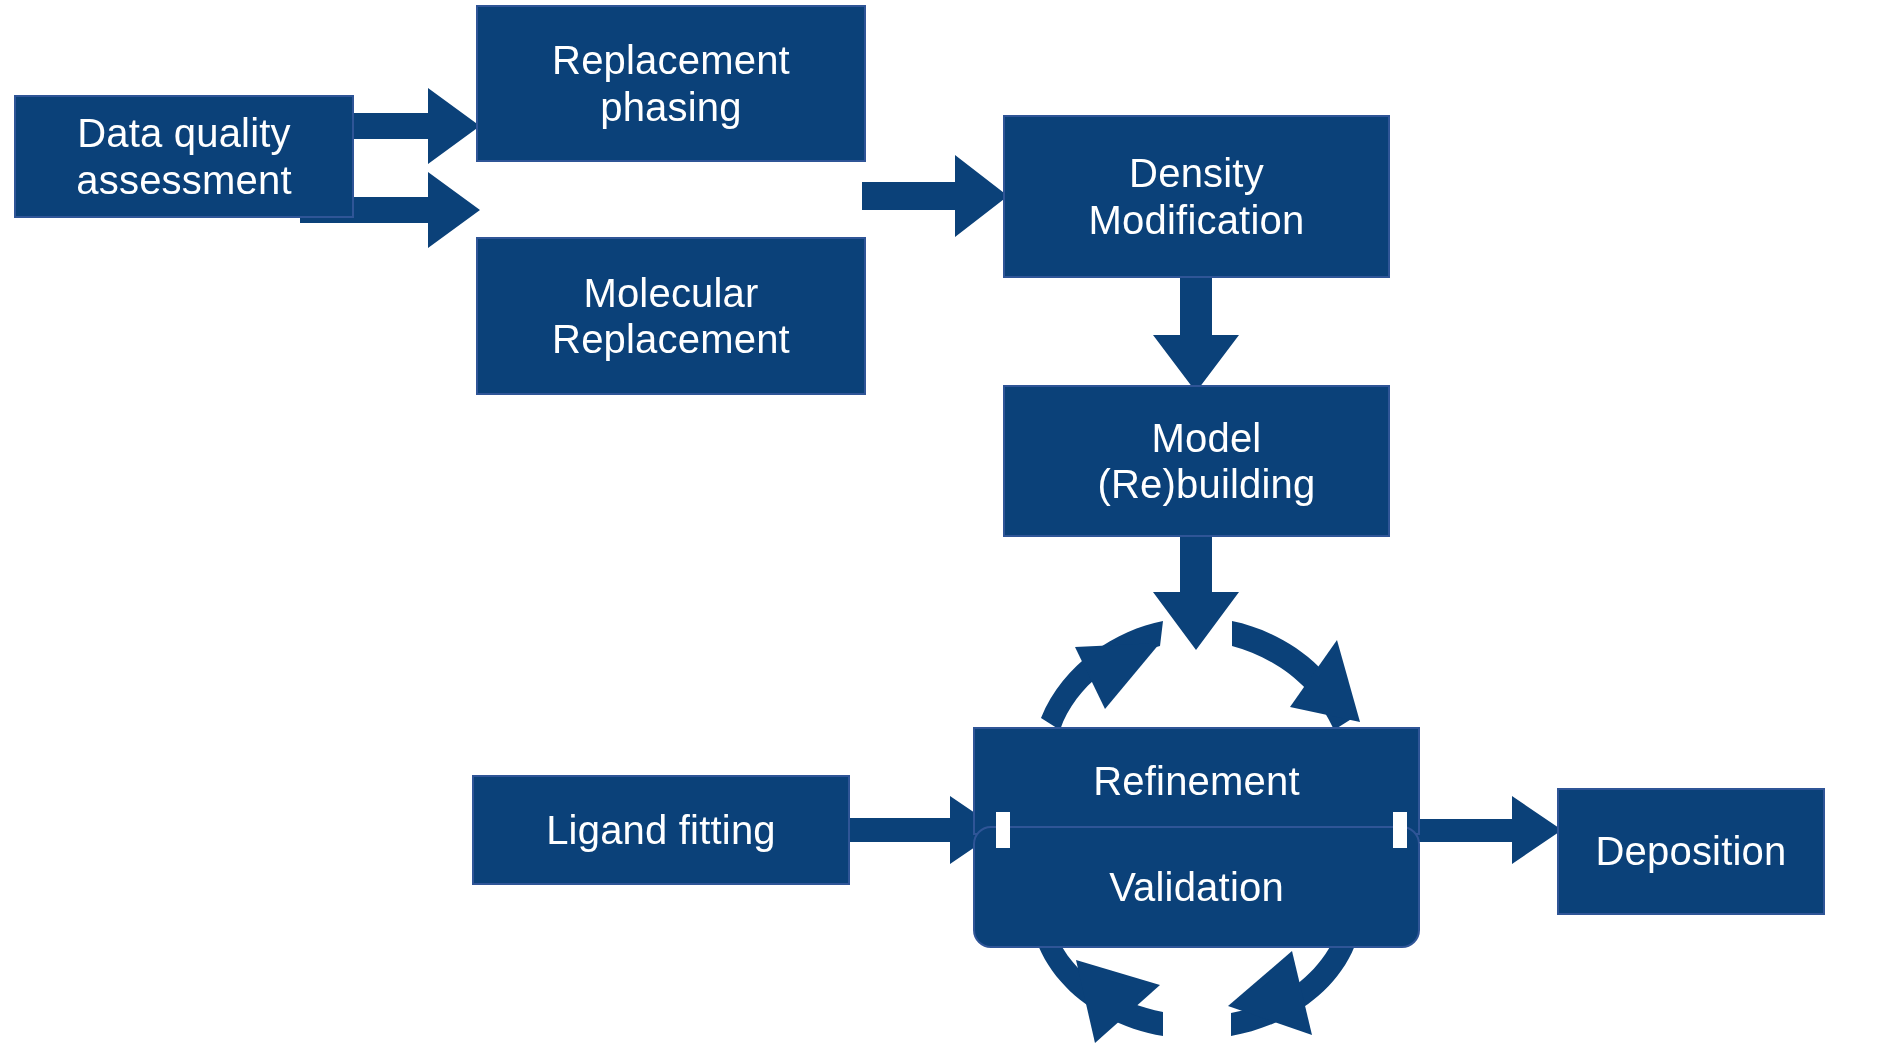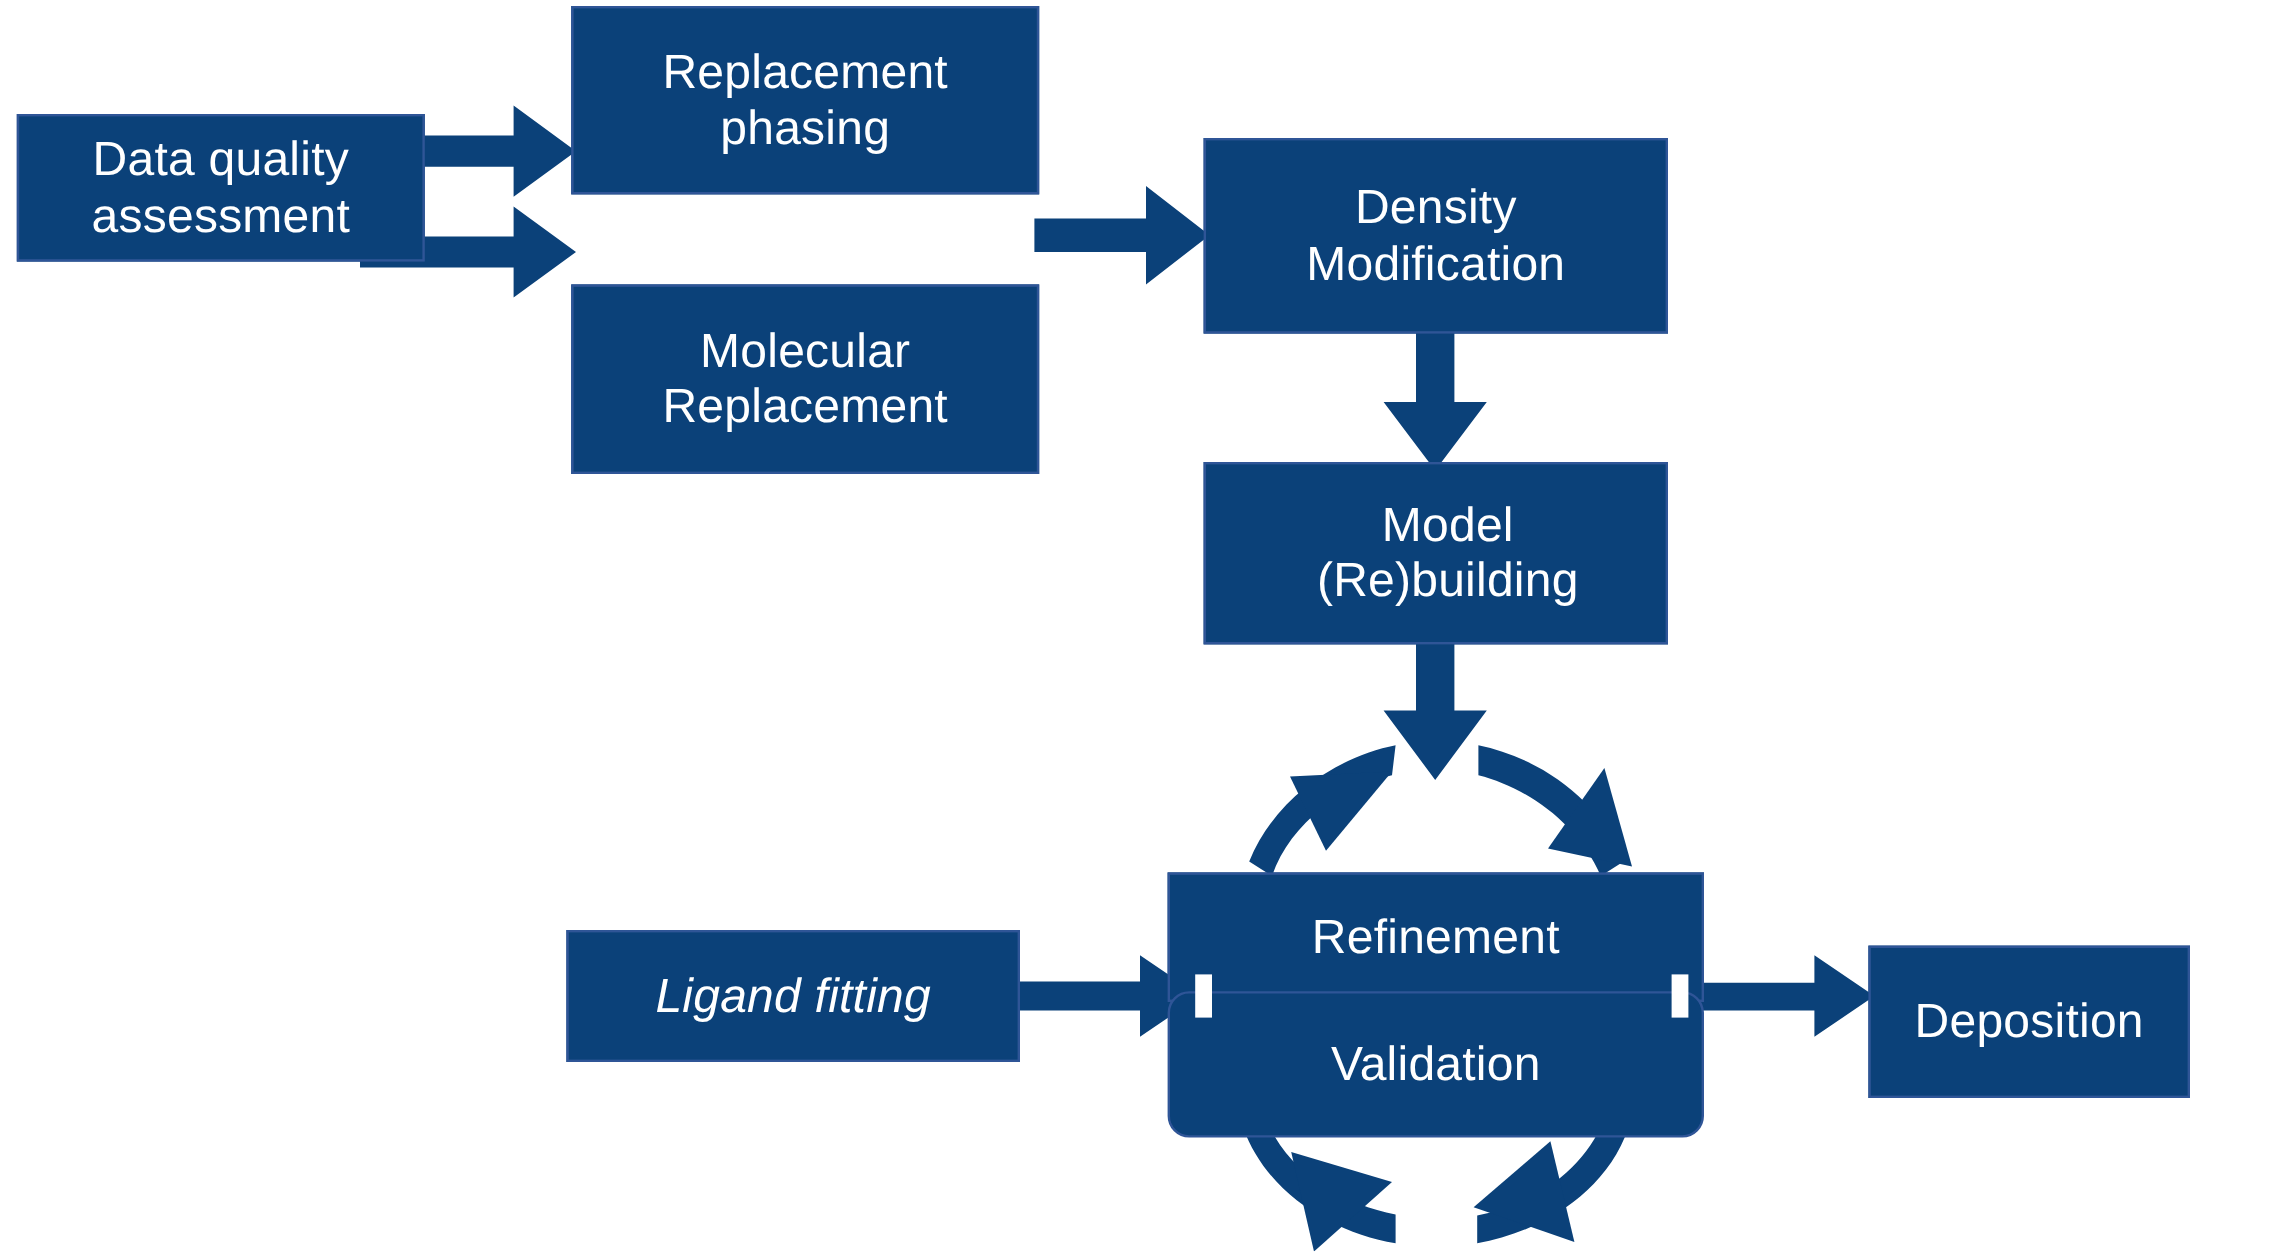--- a/index.html
+++ b/index.html
@@ -128,21 +128,21 @@
   <div class="node" style="left:1003px; top:115px; width:387px; height:163px; font-size:40px;">Density
 Modification</div>
 
   <div class="node" style="left:1003px; top:385px; width:387px; height:152px; font-size:40px;padding-left:20px;">Model
 (Re)building</div>
 
   <div class="node" style="left:973px; top:700px; width:447px; height:108px; font-size:40px;margin-top:27px;">Refinement</div>
 
   <div class="node" style="left:973px; top:826px; width:447px; height:122px; font-size:40px;border-radius:18px;">Validation</div>
 
-  <div class="node" style="left:472px; top:775px; width:378px; height:110px; font-size:40px;font-style:italic;">Ligand fitting</div>
+  <div class="node" style="left:472px; top:775px; width:378px; height:110px; font-size:40px;">Ligand fitting</div>
 
   <div class="node" style="left:1557px; top:788px; width:268px; height:127px; font-size:40px;">Deposition</div>
 
   <svg id="svg-layer" class="top" viewBox="0 0 1903 1043" xmlns="http://www.w3.org/2000/svg">
 
     <rect x="996" y="812" width="14" height="36" fill="#ffffff"></rect>
     <rect x="1393" y="812" width="14" height="36" fill="#ffffff"></rect>
   </svg>
 
 </div>

